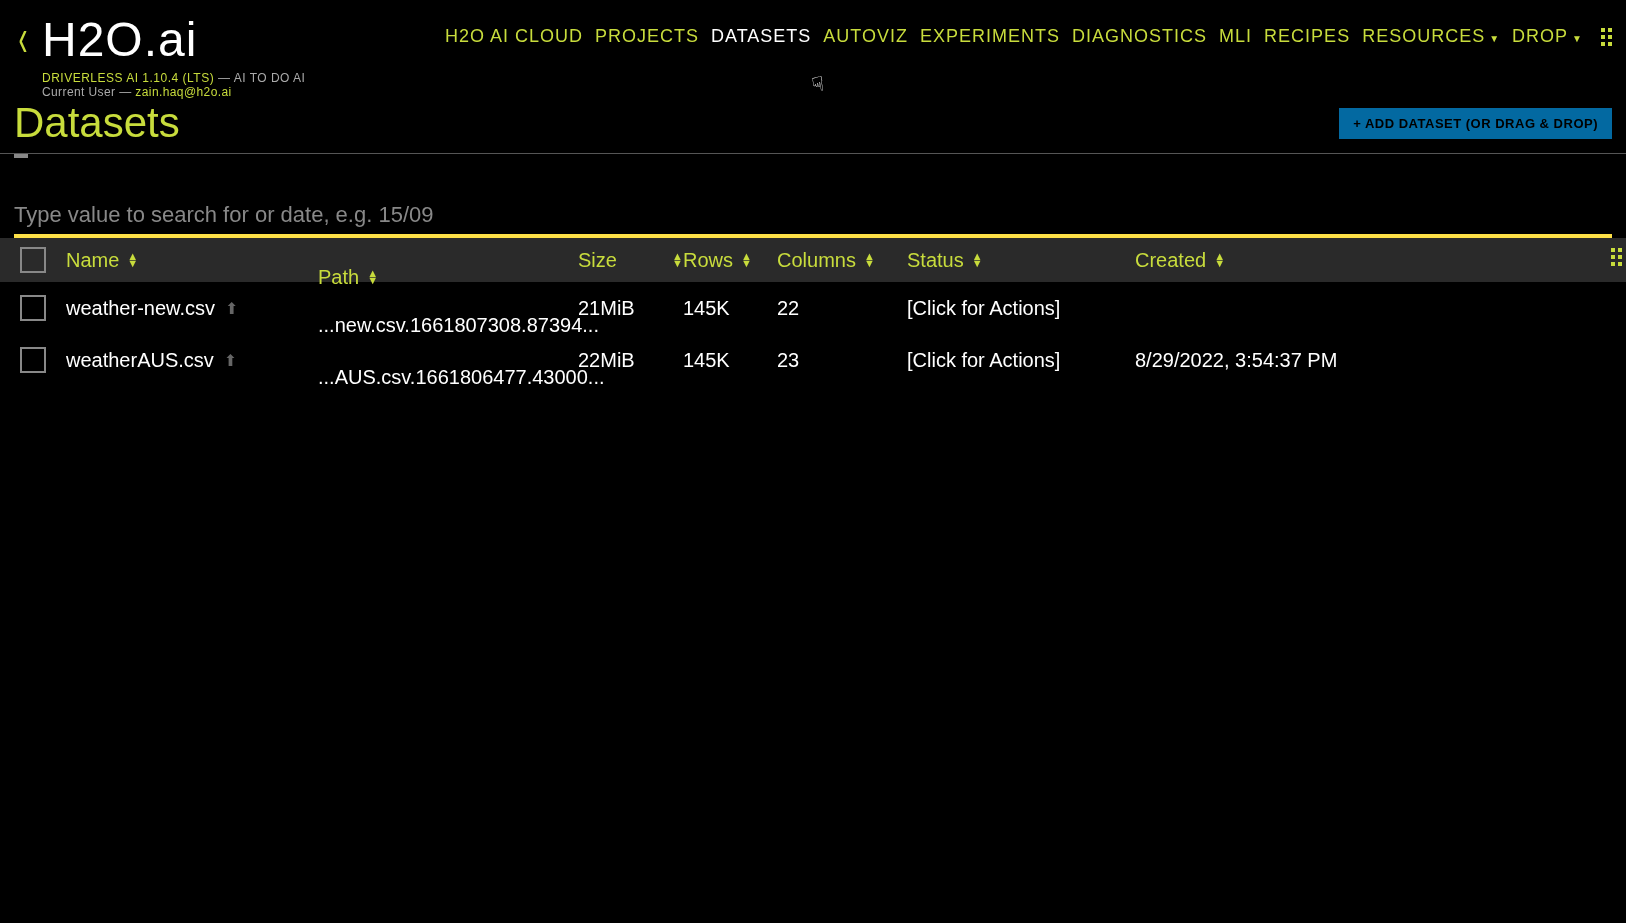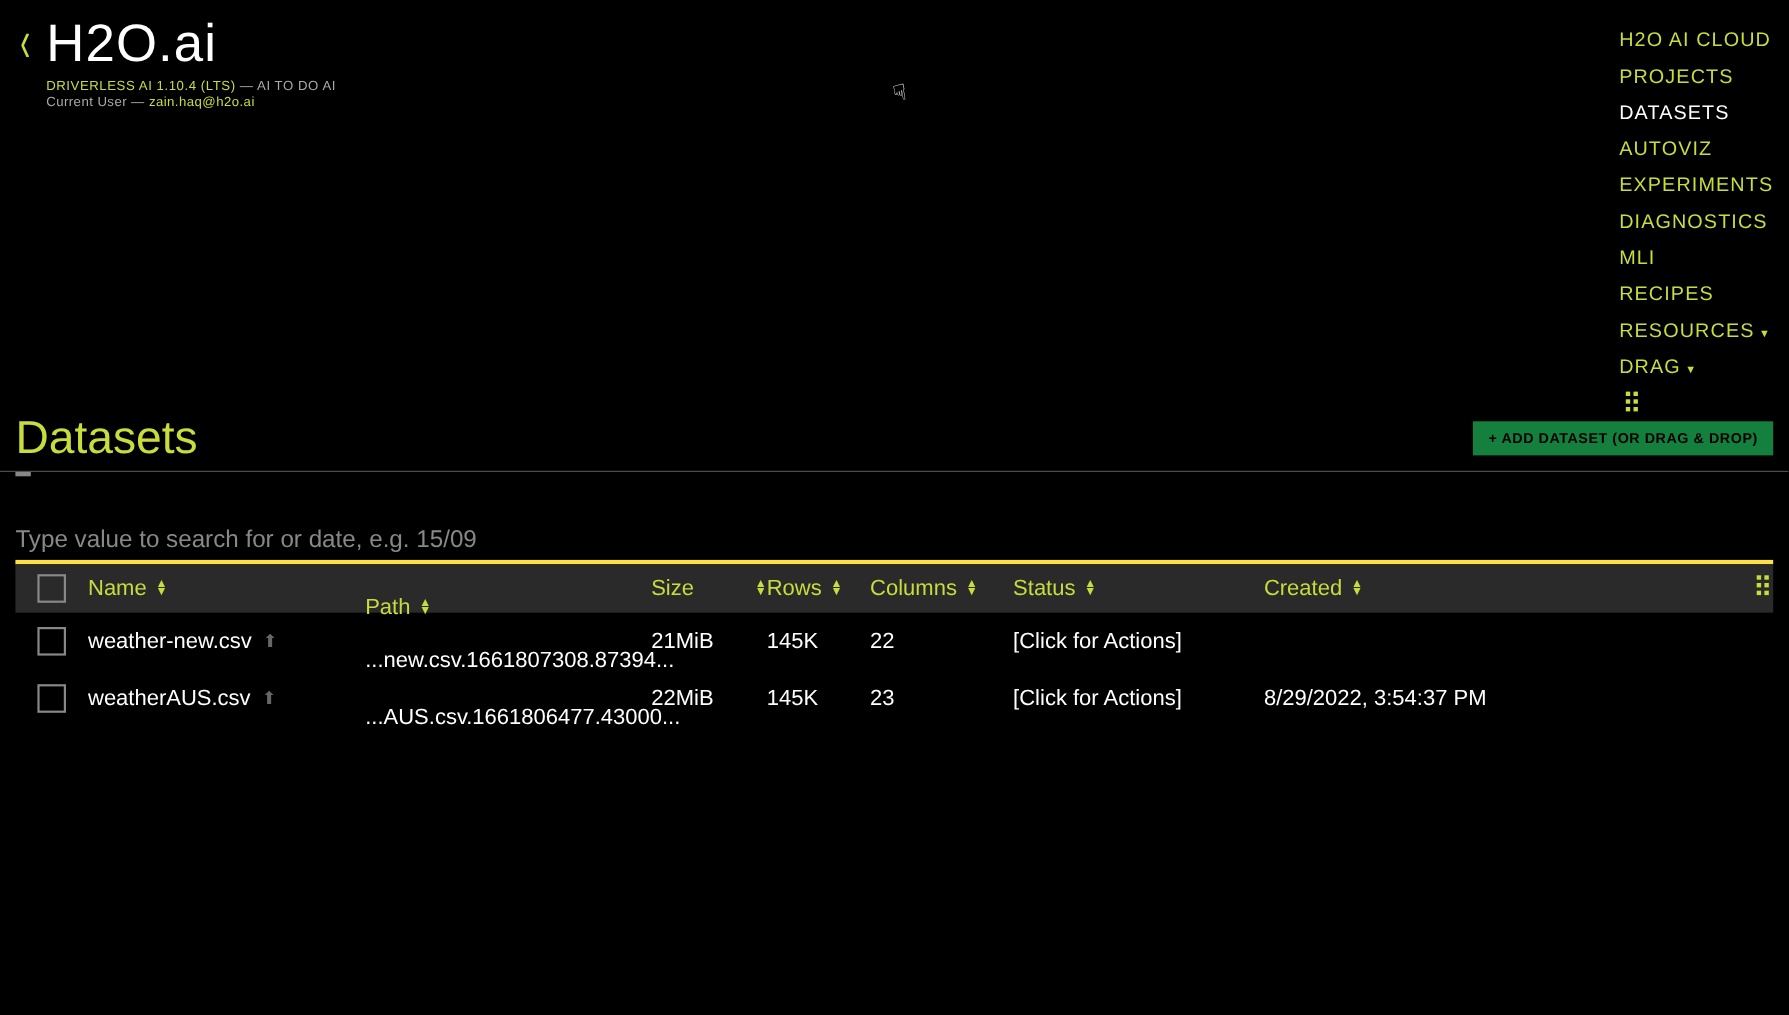--- a/index.html
+++ b/index.html
@@ -42,24 +42,24 @@
   }
   .brand-sub1 .gray { color:#aaa; }
   .brand-sub2 {
     font-size:12px;
     color:#aaa;
     letter-spacing:0.4px;
   }
   .brand-sub2 .mail { color:#c8dc3c; }
   .main-nav {
     display:flex;
+    align-items:center;
     gap:12px;
     margin-top:14px;
     font-weight:500;
-    flex-direction:column;
   }
   .nav-item {
     color:#c8dc3c;
     font-size:18px;
     letter-spacing:1px;
     cursor:pointer;
     white-space:nowrap;
   }
   .nav-item.active { color:#fff; }
   .nav-caret {
@@ -87,21 +87,21 @@
     align-items:center;
     padding:0 14px 6px 14px;
     border-bottom:1px solid #555;
   }
   .page-title {
     font-size:42px;
     color:#c8dc3c;
     font-weight:400;
   }
   .add-btn {
-    background:#15803d;
+    background:#0369a1;
     color:#000;
     border:none;
     font-size:13px;
     letter-spacing:0.5px;
     padding:8px 14px;
     font-weight:600;
     cursor:pointer;
     font-family:inherit;
   }
   .progress-tick {
@@ -118,21 +118,21 @@
     color:#aaa;
     font-size:22px;
     padding:8px 0 6px 0;
     margin:36px 14px 0 14px;
     width:calc(100% - 28px);
     outline:none;
     font-family:inherit;
   }
   .search-input::placeholder { color:#888; }
   
-  .tbl { width:100%; padding:0 14px; }
+  .tbl { width:100%; padding:0 0; }
   .thead {
     display:flex;
     align-items:center;
     background:#2a2a2a;
     height:44px;
     margin-top:0;
     position:relative;
   }
   .th, .td {
     display:flex;
@@ -216,21 +216,21 @@
     <span class="nav-item active">DATASETS</span>
     <span class="nav-item">AUTOVIZ</span>
     <span class="nav-item">EXPERIMENTS</span>
     <span class="nav-item">DIAGNOSTICS</span>
     <span class="nav-item">MLI</span>
     <span class="nav-item">RECIPES</span>
     <span class="nav-item">
       <span>RESOURCES</span><span class="nav-caret">▼</span>
     </span>
     <span class="nav-item">
-      <span>DRAG</span><span class="nav-caret">▼</span>
+      <span>DROP</span><span class="nav-caret">▼</span>
     </span>
     <span class="six-dots">
       <span>
           <i></i>
           <i></i>
         </span>
         <span>
           <i></i>
           <i></i>
         </span>

